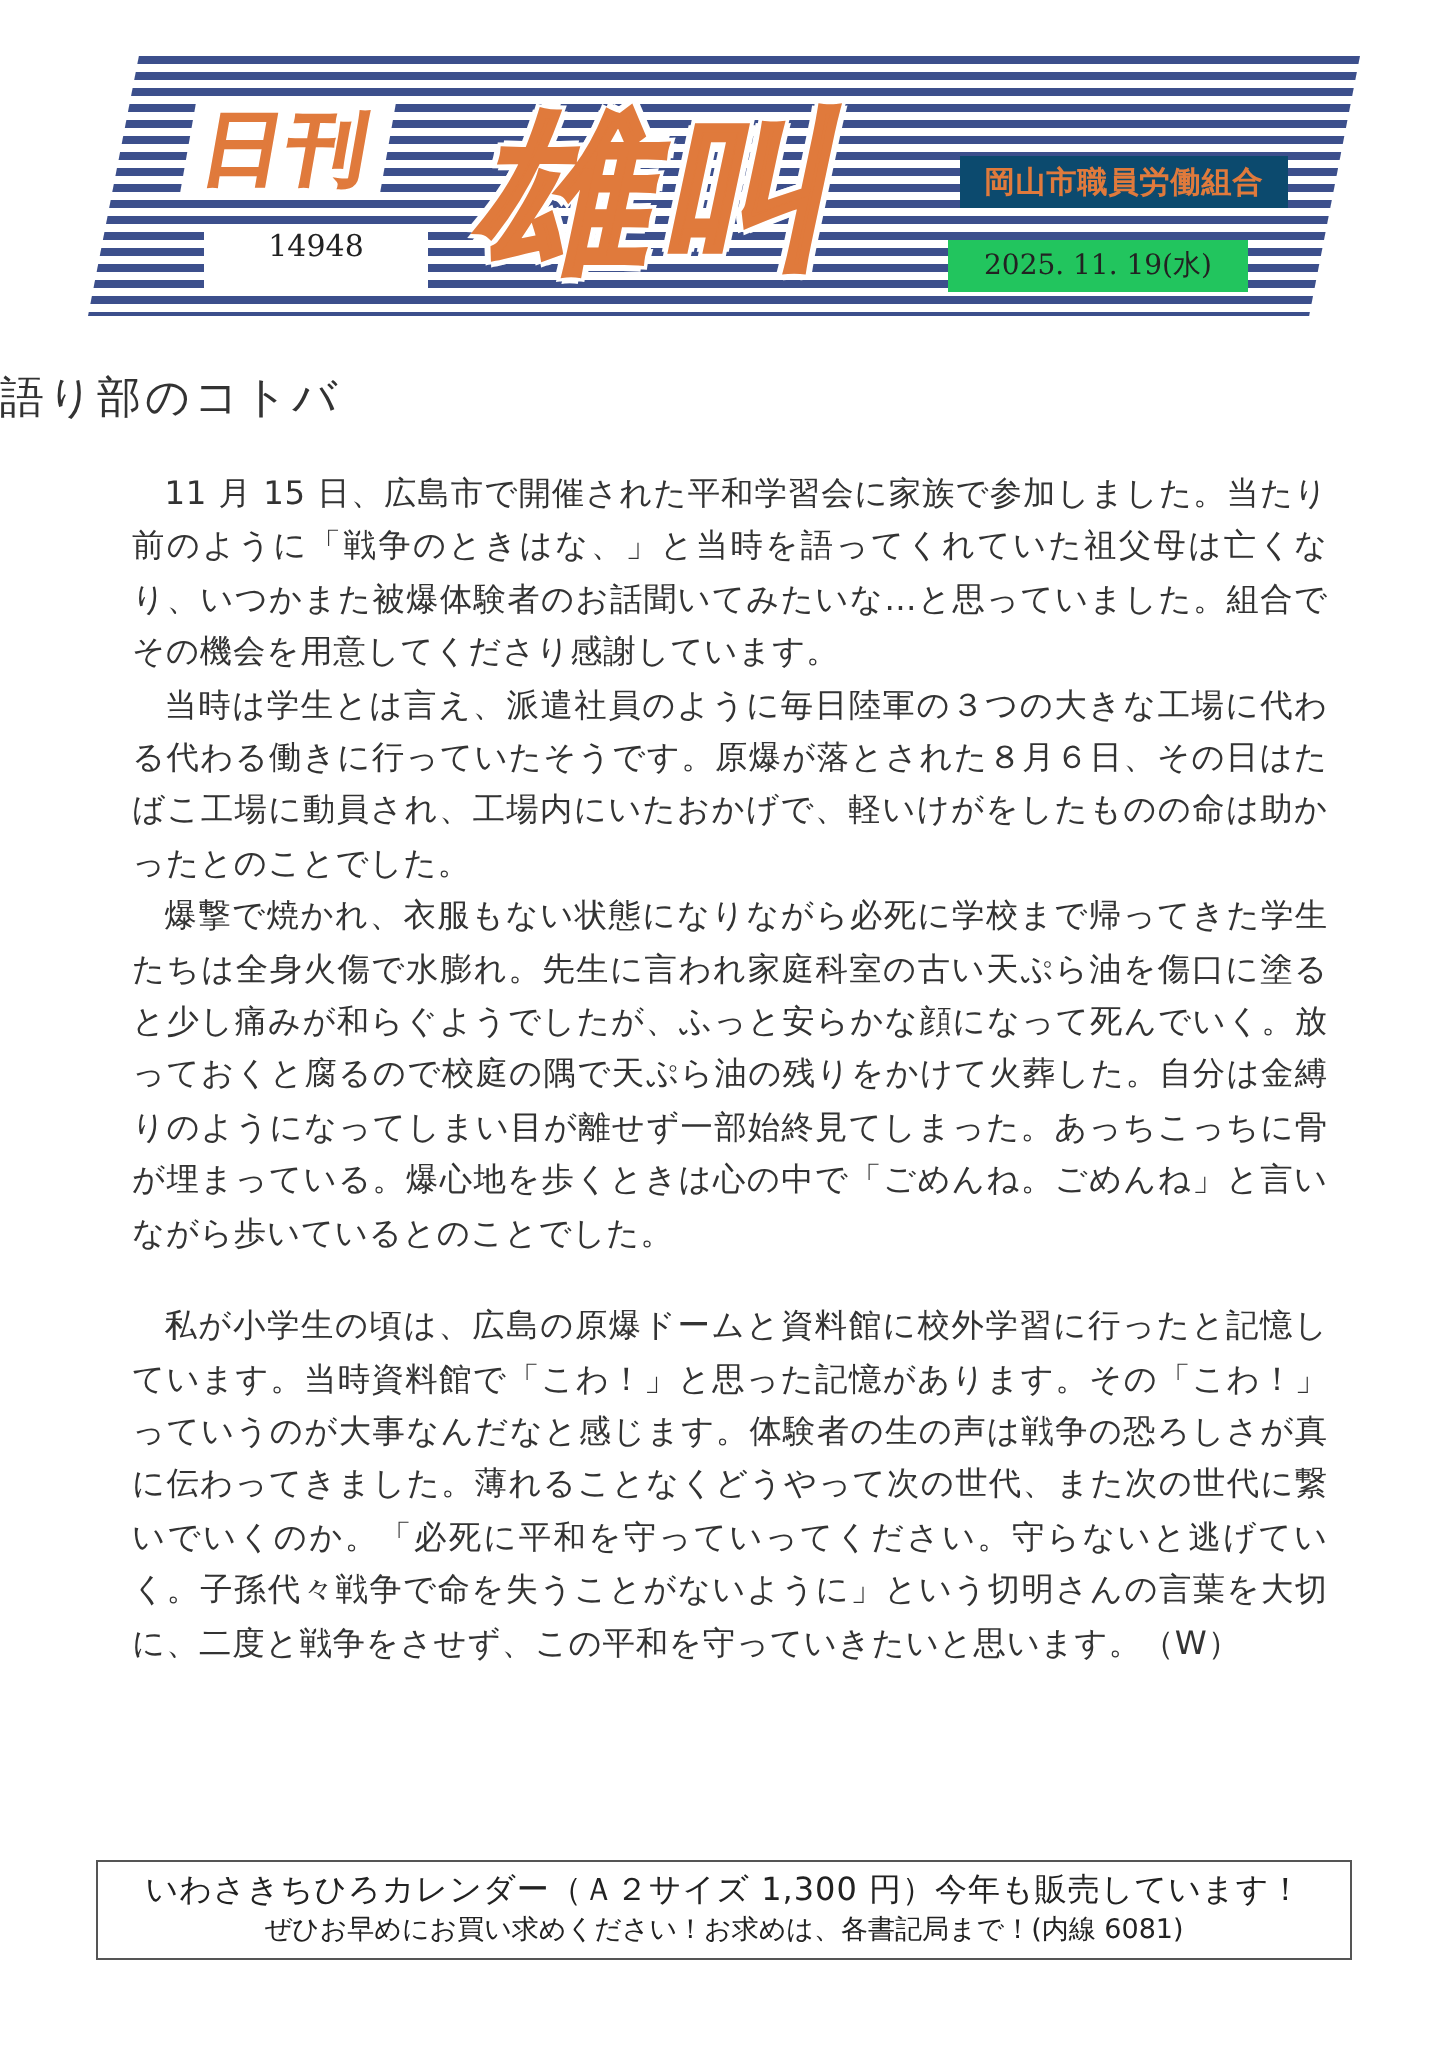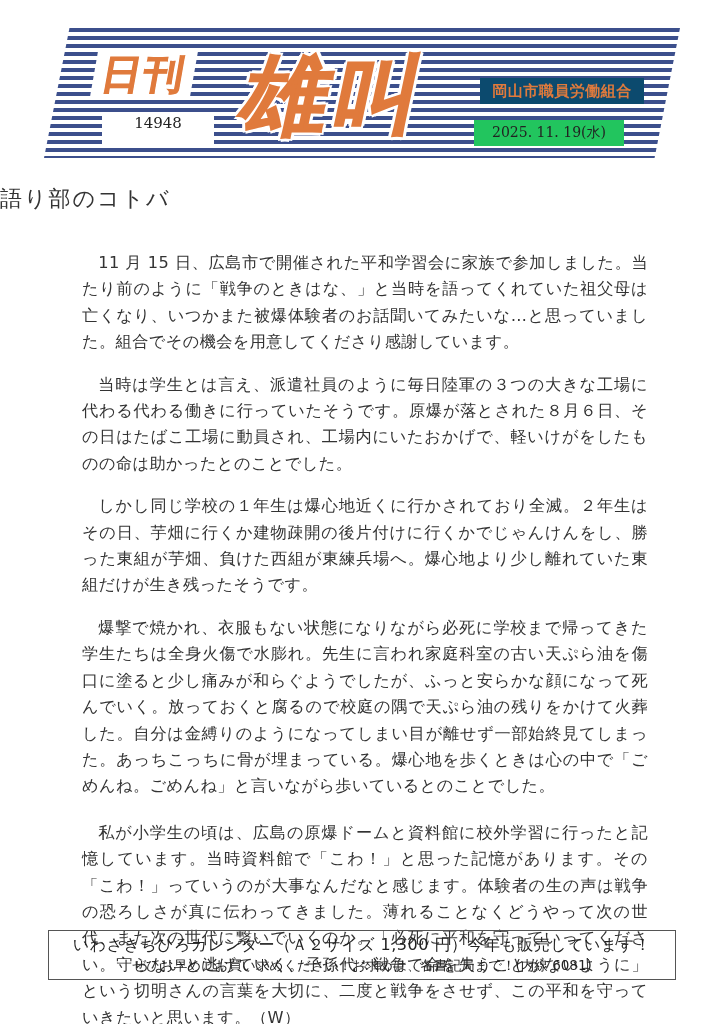--- a/index.html
+++ b/index.html
@@ -29,21 +29,21 @@
     display: flex; align-items: center; justify-content: center; }
   .org-box span { font-weight: bold; font-size: 15px; color: #e07a3c; letter-spacing: 0.5px; }
   .date-box { position: absolute; left: 430px; top: 92px; width: 150px; height: 26px; background: #22c55e;
     display: flex; align-items: center; justify-content: center; }
   .date-box span { font-family: "DejaVu Serif", serif; font-size: 14px; color: #222; }
 
   
   .headline { position: absolute; left: 0; width: 599px; top: 184px; 
     font-size: 22px; font-weight: normal; color: #333; letter-spacing: 2px; margin: 0; }
   .body { position: absolute; left: 66px; width: 598px; top: 234px; }
-  .body p { margin: 16px; font-size: 16.2px; line-height: 26.4px; text-indent: 1em;
+  .body p { margin: 0; font-size: 16.2px; line-height: 26.4px; text-indent: 1em;
     letter-spacing: 0.4px; color: #333; text-align: justify; }
   .body p.gap { margin-top: 20px; }
 
   
   .notice { position: absolute; left: 48px; top: 930px; width: 628px; height: 50px;
     border: 1.5px solid #555; box-sizing: border-box; text-align: center; padding-top: 3px; }
   .notice .l1 { font-size: 16px; line-height: 22px; color: #222; letter-spacing: 0.5px; }
   .notice .l2 { font-size: 13.5px; line-height: 19px; color: #222; }
 </style>
 </head>
@@ -66,21 +66,20 @@
   <div class="date-box">
     <span>2025. 11. 19(水)</span>
   </div>
 </header>
 
 <h1 class="headline">語り部のコトバ</h1>
 
 <article class="body">
   <p>11 月 15 日、広島市で開催された平和学習会に家族で参加しました。当たり前のように「戦争のときはな、」と当時を語ってくれていた祖父母は亡くなり、いつかまた被爆体験者のお話聞いてみたいな…と思っていました。組合でその機会を用意してくださり感謝しています。</p>
   <p>当時は学生とは言え、派遣社員のように毎日陸軍の３つの大きな工場に代わる代わる働きに行っていたそうです。原爆が落とされた８月６日、その日はたばこ工場に動員され、工場内にいたおかげで、軽いけがをしたものの命は助かったとのことでした。</p>
-  <p>しかし同じ学校の１年生は爆心地近くに行かされており全滅。２年生はその日、芋畑に行くか建物疎開の後片付けに行くかでじゃんけんをし、勝った東組が芋畑、負けた西組が東練兵場へ。爆心地より少し離れていた東組だけが生き残ったそうです。</p>
   <p>爆撃で焼かれ、衣服もない状態になりながら必死に学校まで帰ってきた学生たちは全身火傷で水膨れ。先生に言われ家庭科室の古い天ぷら油を傷口に塗ると少し痛みが和らぐようでしたが、ふっと安らかな顔になって死んでいく。放っておくと腐るので校庭の隅で天ぷら油の残りをかけて火葬した。自分は金縛りのようになってしまい目が離せず一部始終見てしまった。あっちこっちに骨が埋まっている。爆心地を歩くときは心の中で「ごめんね。ごめんね」と言いながら歩いているとのことでした。</p>
   <p class="gap">私が小学生の頃は、広島の原爆ドームと資料館に校外学習に行ったと記憶しています。当時資料館で「こわ！」と思った記憶があります。その「こわ！」っていうのが大事なんだなと感じます。体験者の生の声は戦争の恐ろしさが真に伝わってきました。薄れることなくどうやって次の世代、また次の世代に繋いでいくのか。「必死に平和を守っていってください。守らないと逃げていく。子孫代々戦争で命を失うことがないように」という切明さんの言葉を大切に、二度と戦争をさせず、この平和を守っていきたいと思います。（W）</p>
 </article>
 
 <div class="notice">
   <div class="l1">いわさきちひろカレンダー（Ａ２サイズ 1,300 円）今年も販売しています！</div>
   <div class="l2">ぜひお早めにお買い求めください！お求めは、各書記局まで！(内線 6081)</div>
 </div>
 
 </body></html>

